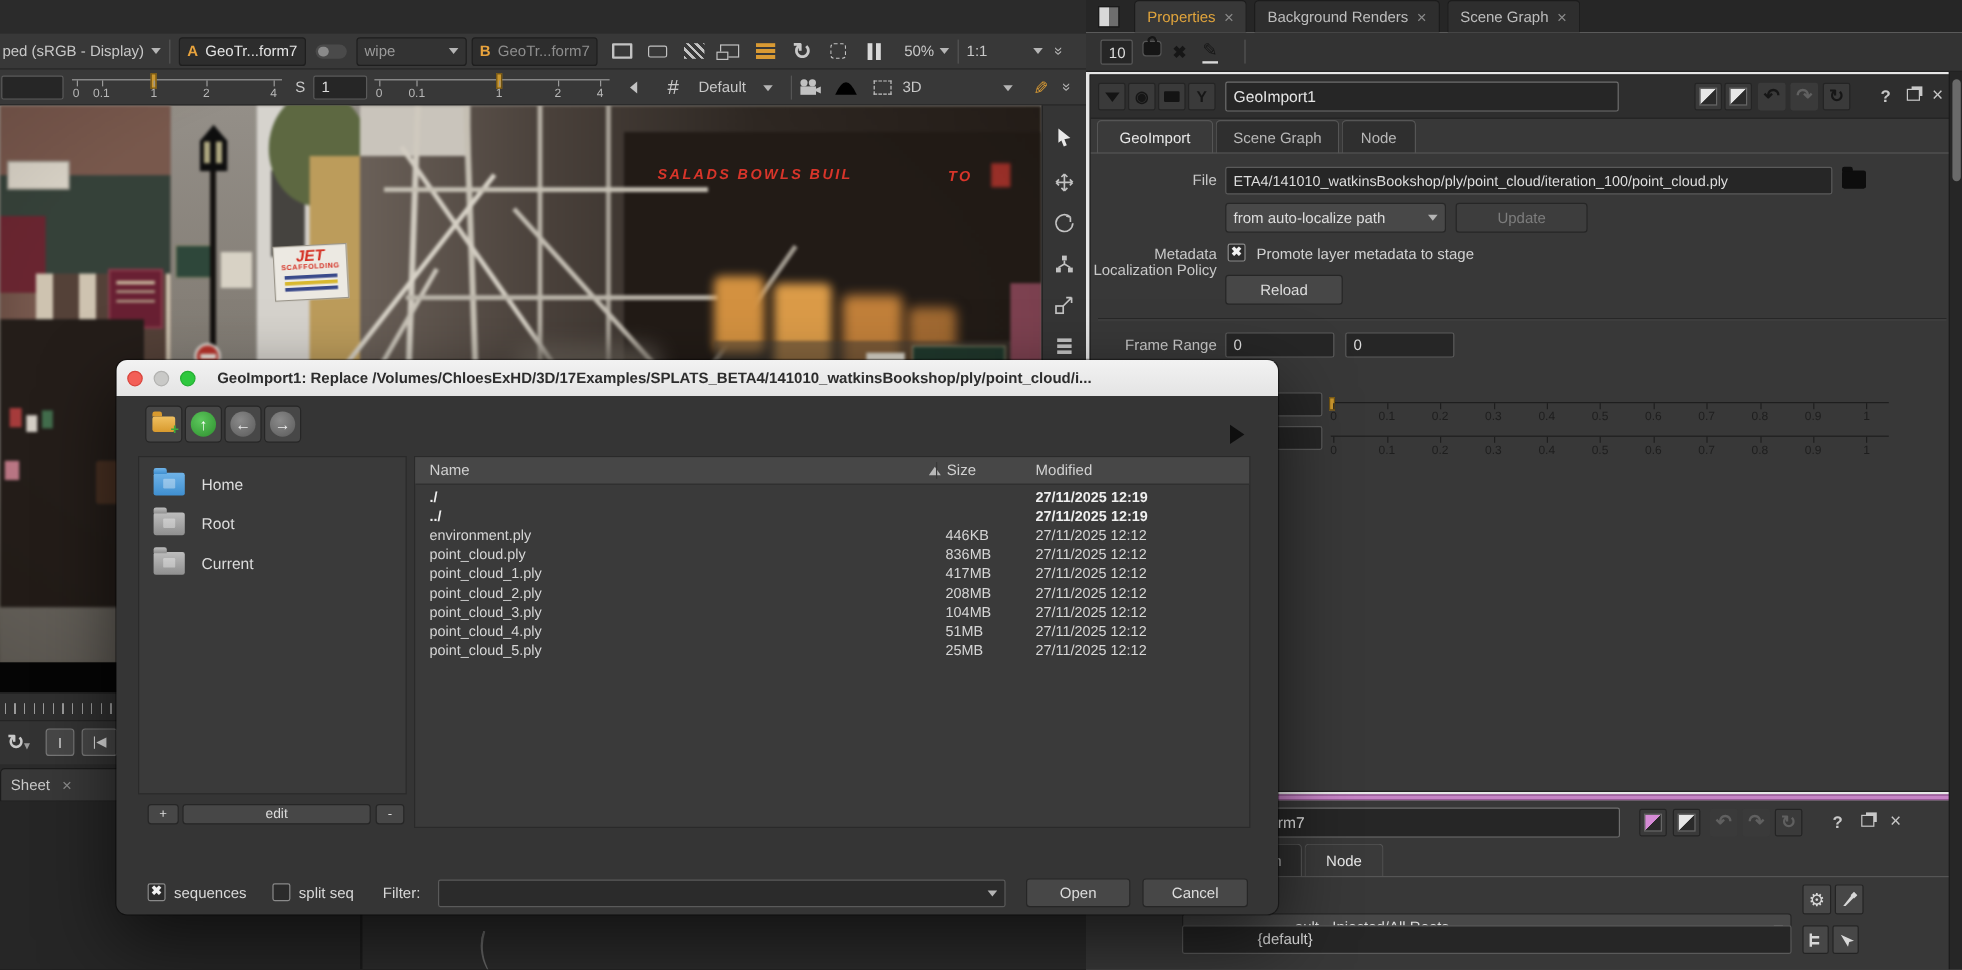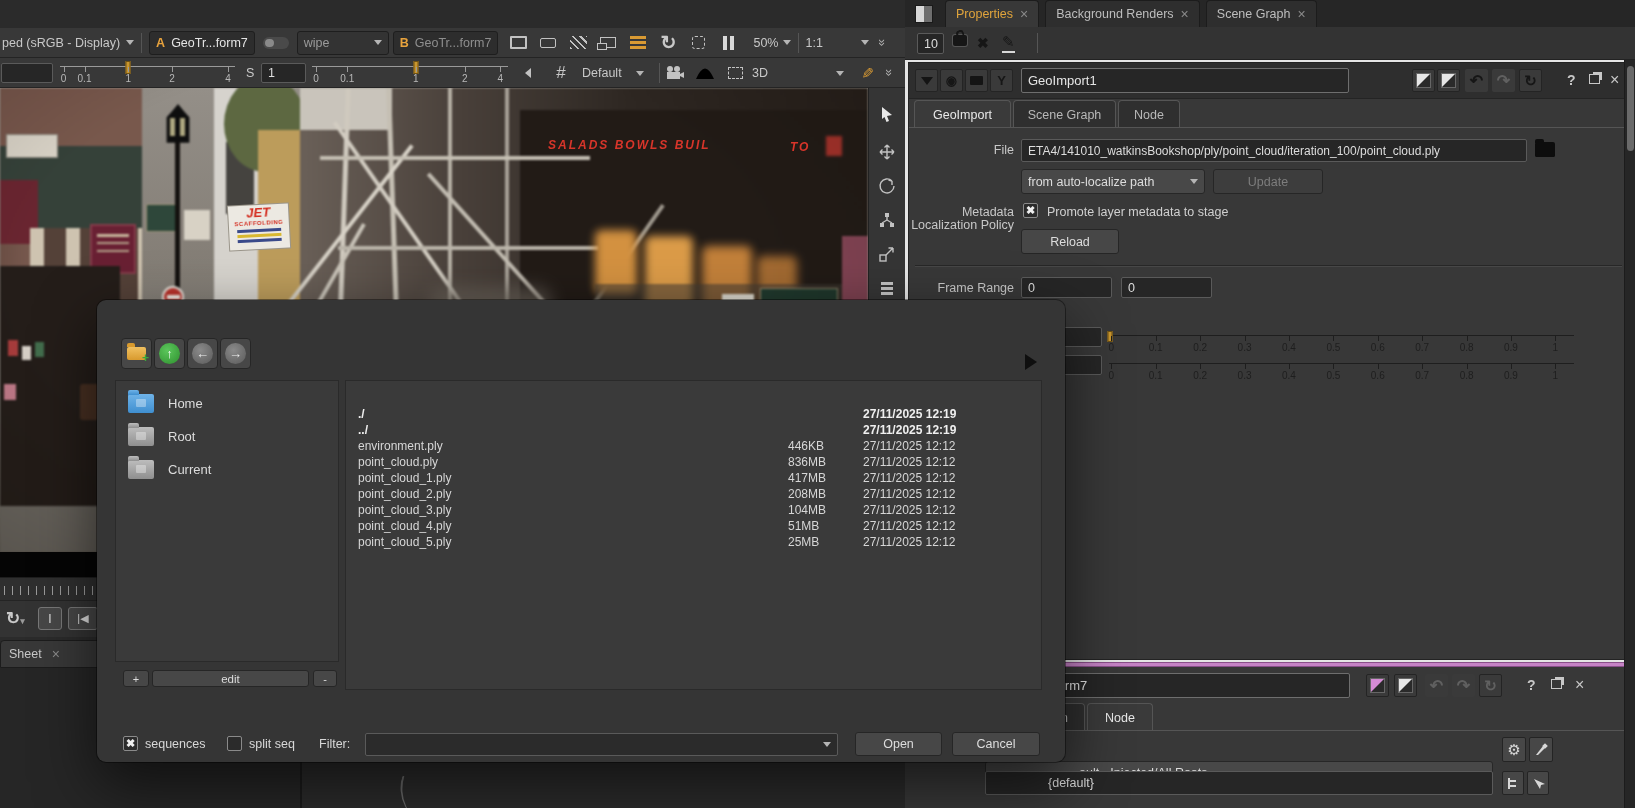--- a/index.html
+++ b/index.html
@@ -567,20 +567,26 @@
           </svg>
       </span>
     </div>
 
     <div class="abs" style="left:719px;top:60px;width:11px;height:748px;background:#262626;border-left:1px solid #1c1c1c;">
       <div style="position:absolute;left:2px;top:6px;width:7px;height:85px;background:#6a6a6a;border-radius:4px;"></div>
     </div>
   </div>
 
   <div id="dialog" class="abs">
+    <div id="dlg-titlebar">
+      <span class="tlight" style="background:#f35f57;border:1px solid #d8443c;"></span>
+      <span class="tlight" style="background:#c9c9c7;border:1px solid #b2b2b0;"></span>
+      <span class="tlight" style="background:#2ec83e;border:1px solid #24ae32;"></span>
+      <span style="margin-left:18px;font-weight:bold;font-size:12.5px;color:#2d2d2d;white-space:nowrap;overflow:hidden;">GeoImport1: Replace /Volumes/ChloesExHD/3D/17Examples/SPLATS_BETA4/141010_watkinsBookshop/ply/point_cloud/i...</span>
+    </div>
 
     <div class="btn" style="position:absolute;left:24px;top:38px;width:31px;height:31px;border-radius:4px;">
       <span style="position:relative;width:19px;height:13px;background:linear-gradient(#f0c060,#d89a2e);border-radius:2px;">
         <span style="position:absolute;top:-4px;left:0;width:8px;height:4px;background:#d89a2e;border-radius:2px 2px 0 0;"></span>
         <span style="position:absolute;right:-3px;bottom:-4px;color:#3ba93b;font-size:12px;font-weight:bold;line-height:1;">+</span>
       </span>
     </div>
     <div class="btn" style="position:absolute;left:57px;top:38px;width:31px;height:31px;border-radius:4px;">
       <span style="width:21px;height:21px;border-radius:50%;background:radial-gradient(circle at 40% 35%,#5cc75c,#2e8f2e);color:#fff;display:flex;align-items:center;justify-content:center;font-size:13px;font-weight:bold;">↑</span>
     </div>
@@ -604,20 +610,26 @@
         <div class="sb-item">
           <span class="folder gray"></span>
           <span class="sb-lab">Current</span>
         </div>
       </div>
     <div class="btn" style="position:absolute;left:26px;top:370px;width:26px;height:17px;font-size:11px;">+</div>
     <div class="btn" style="position:absolute;left:55px;top:370px;width:157px;height:17px;font-size:11.5px;">edit</div>
     <div class="btn" style="position:absolute;left:216px;top:370px;width:24px;height:17px;font-size:11px;">-</div>
 
     <div class="abs" style="left:248px;top:80px;width:697px;height:310px;background:#3a3a3a;border:1px solid #2a2a2a;">
+      <div class="abs" style="left:0;top:0;width:695px;height:23px;background:#474747;border-bottom:1px solid #2c2c2c;color:#d0d0d0;">
+        <span style="position:absolute;left:12px;top:4px;">Name</span>
+        <span style="position:absolute;left:428px;top:8px;width:0;height:0;border-left:5px solid transparent;border-right:5px solid transparent;border-bottom:7px solid #b8b8b8;"></span>
+        <span style="position:absolute;left:442px;top:4px;border-left:1px solid #383838;padding-left:8px;margin-left:-8px;">Size</span>
+        <span style="position:absolute;left:517px;top:4px;">Modified</span>
+      </div>
       <div class="abs" style="left:0;top:26px;width:695px;">
           <div class="frow bold">
             <span class="c-name">./</span>
             <span class="c-size"></span>
             <span class="c-mod">27/11/2025 12:19</span>
           </div>
           <div class="frow bold">
             <span class="c-name">../</span>
             <span class="c-size"></span>
             <span class="c-mod">27/11/2025 12:19</span>

